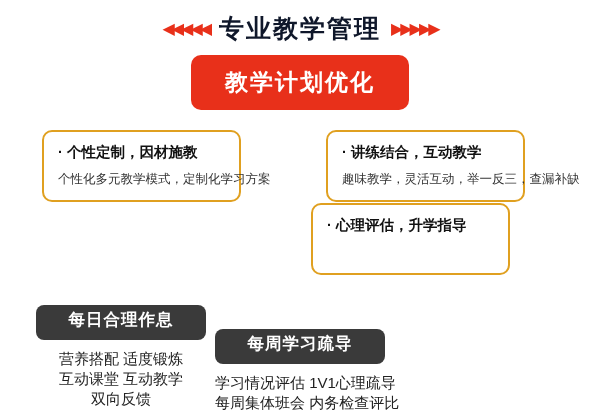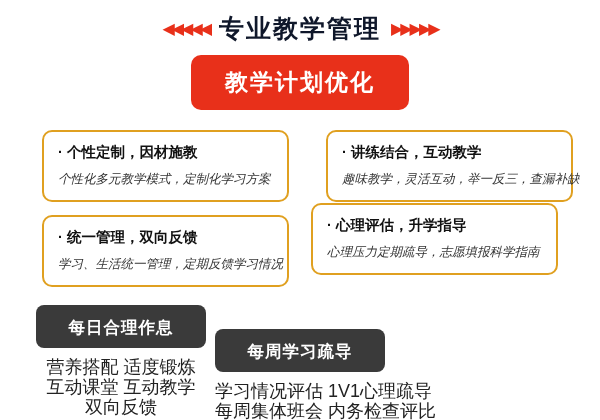--- a/index.html
+++ b/index.html
@@ -60,21 +60,21 @@
     font-weight: bold;
     letter-spacing: 2px;
     padding: 12px 34px;
     border-radius: 10px;
     white-space: nowrap;
   }
 
   
   .feature {
     position: absolute;
-    width: 247px;
+    width: 199px;
     height: 72px;
     border: 2px solid #e0a020;
     border-radius: 10px;
     background: #ffffff;
     box-sizing: border-box;
     padding: 11px 12px 16px 14px;
   }
   .feature.f1 { left: 42px;  top: 130px; }
   .feature.f2 { left: 326px; top: 130px; }
   .feature.f3 { left: 42px;  top: 215px; }
@@ -88,50 +88,49 @@
     white-space: nowrap;
   }
   .feature .f-title .dot {
     color: #111111;
     font-weight: bold;
   }
   .feature .f-desc {
     font-size: 12.5px;
     color: #333333;
     white-space: nowrap;
-    font-style: italic;
   }
 
   
   .col {
     position: absolute;
     top: 305px;
     width: 170px;
   }
   .col.c1 { left: 36px; }
   .col.c2 { left: 215px; margin-top: 24px; }
   .col.c3 { left: 394px; }
 
   .col-head {
     background: #3a3a3a;
     color: #ffffff;
     font-size: 16.5px;
     font-weight: bold;
     letter-spacing: 1px;
     text-align: center;
-    padding: 12px 0 9px;
+    padding: 4px 0 9px;
     border-radius: 8px;
     white-space: nowrap;
   }
   .col-body {
     margin-top: 9px;
     text-align: center;
   }
   .col-line {
-    font-size: 18px;
+    font-size: 15px;
     color: #222222;
     line-height: 20px;
     white-space: nowrap;
   }
 </style>
 </head>
 <body>
 
 <div id="stage">
 
@@ -152,34 +151,26 @@
   </div>
 
   <div class="feature f2">
     <div class="f-title">
       <span class="dot">·</span>
       <span>讲练结合，互动教学</span>
     </div>
     <div class="f-desc">趣味教学，灵活互动，举一反三，查漏补缺</div>
   </div>
 
-  <div class="feature f3">
-    <div class="f-title">
-      <span class="dot">·</span>
-      <span>统一管理，双向反馈</span>
-    </div>
-    <div class="f-desc">学习、生活统一管理，定期反馈学习情况</div>
-  </div>
 
   <div class="feature f4">
     <div class="f-title">
       <span class="dot">·</span>
       <span>心理评估，升学指导</span>
     </div>
-    <div class="f-desc">心理压力定期疏导，志愿填报科学指南</div>
   </div>
 
   <div class="col c1">
     <div class="col-head">每日合理作息</div>
     <div class="col-body">
       <div class="col-line">营养搭配  适度锻炼</div>
       <div class="col-line">互动课堂  互动教学</div>
       <div class="col-line">双向反馈</div>
     </div>
   </div>

